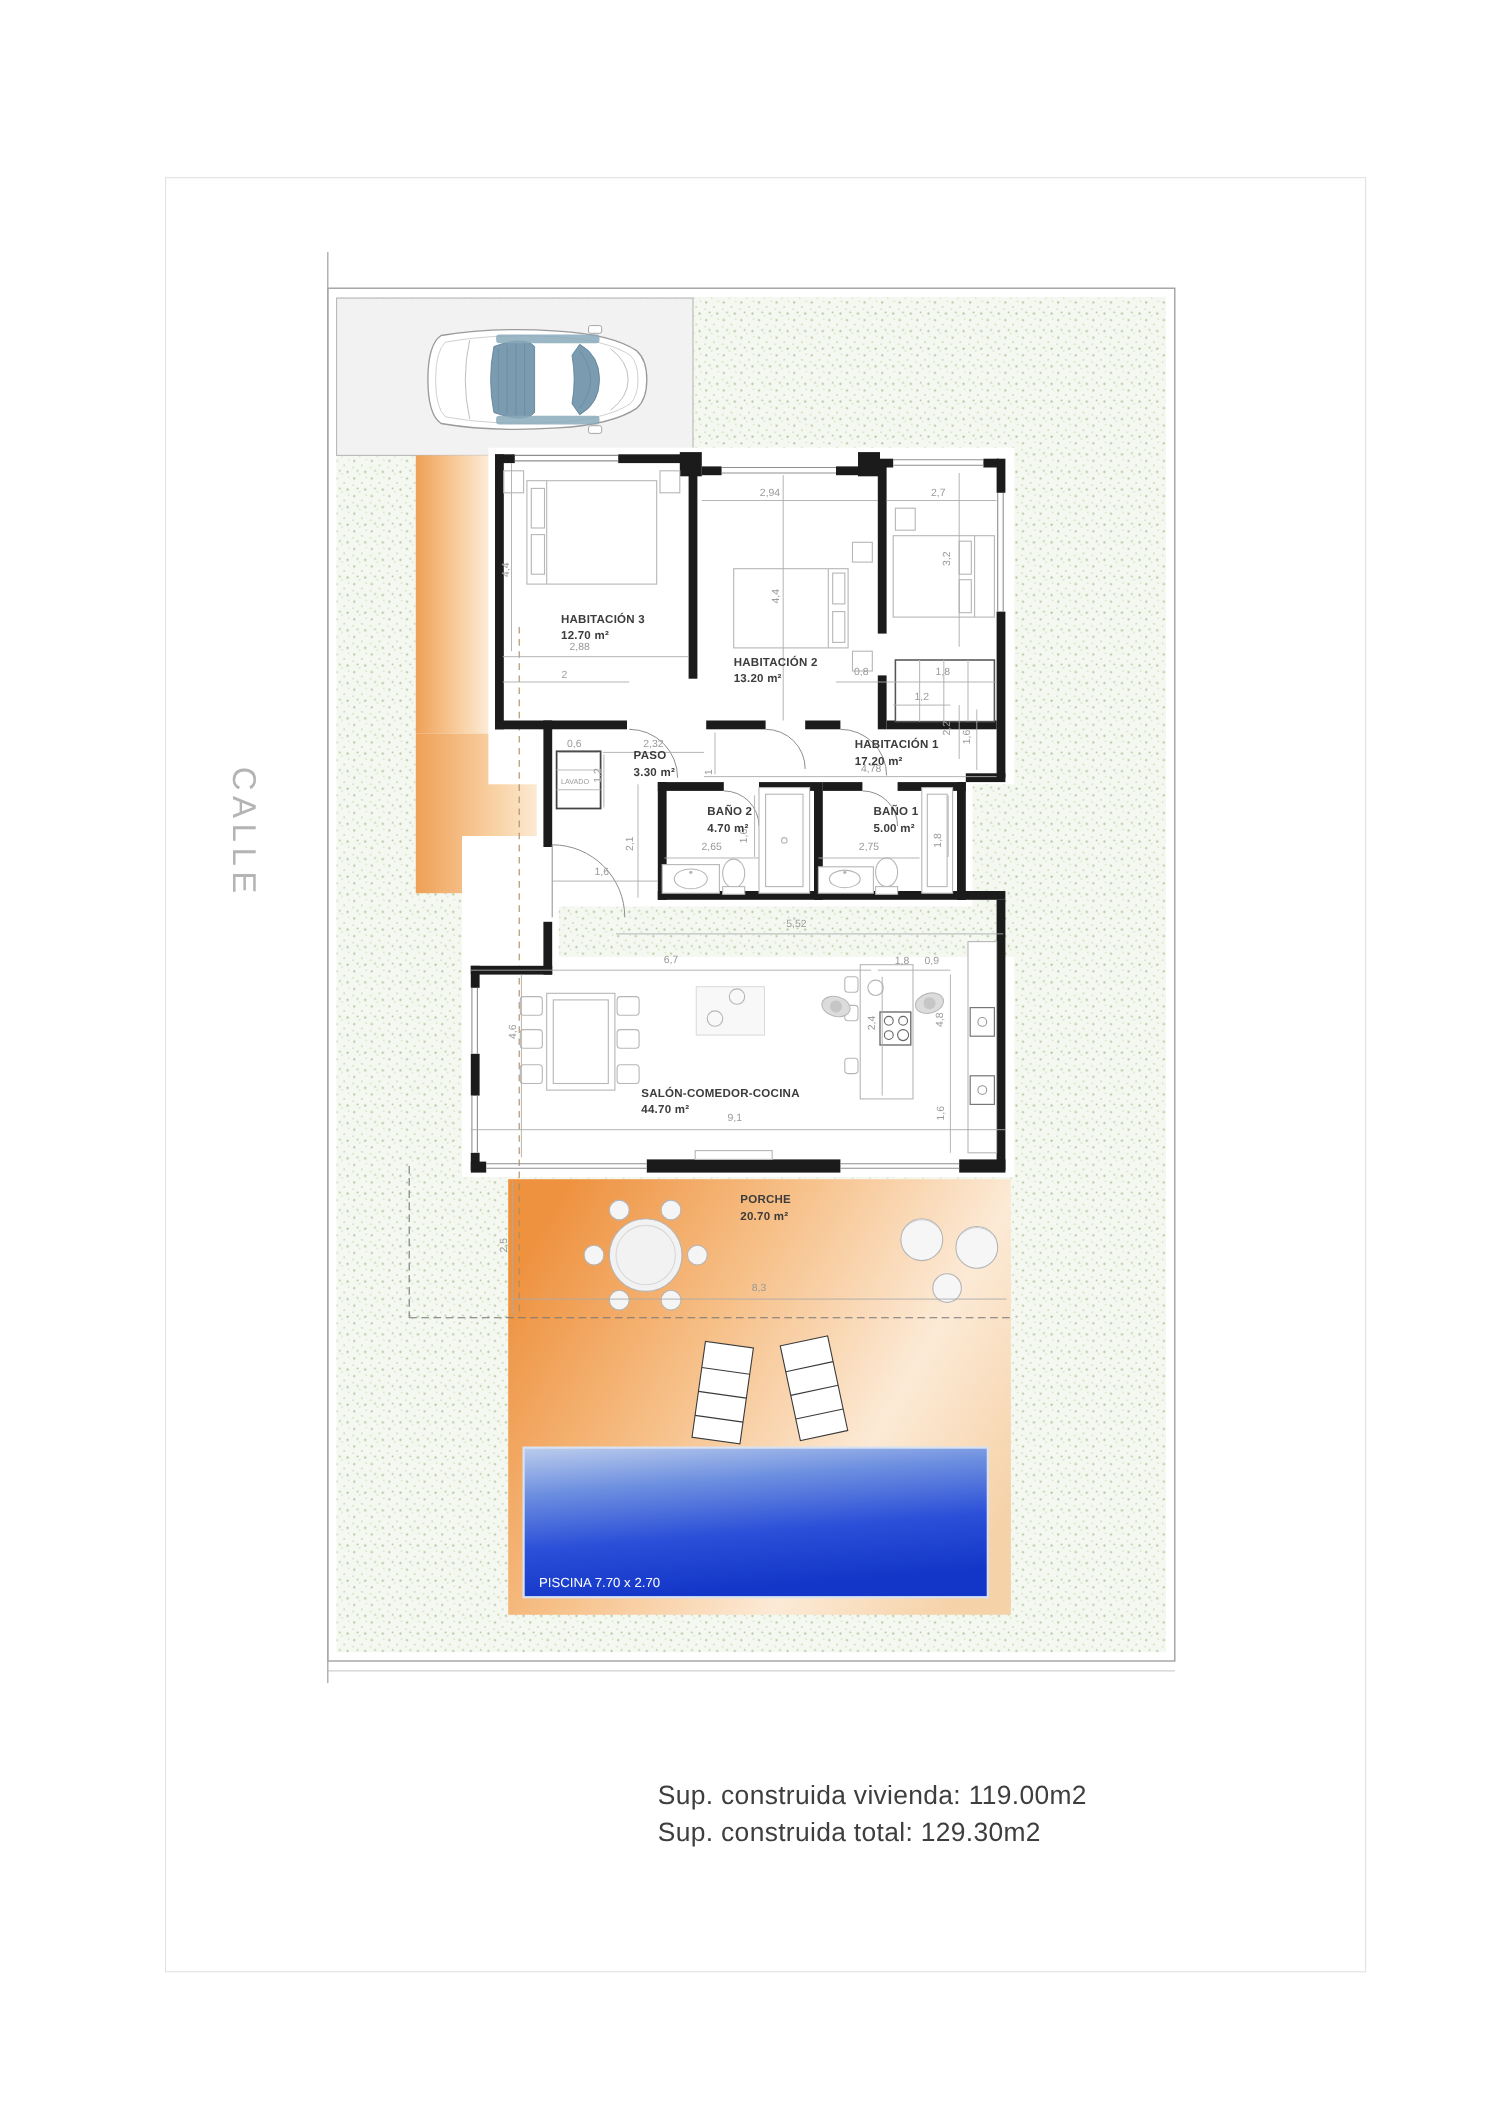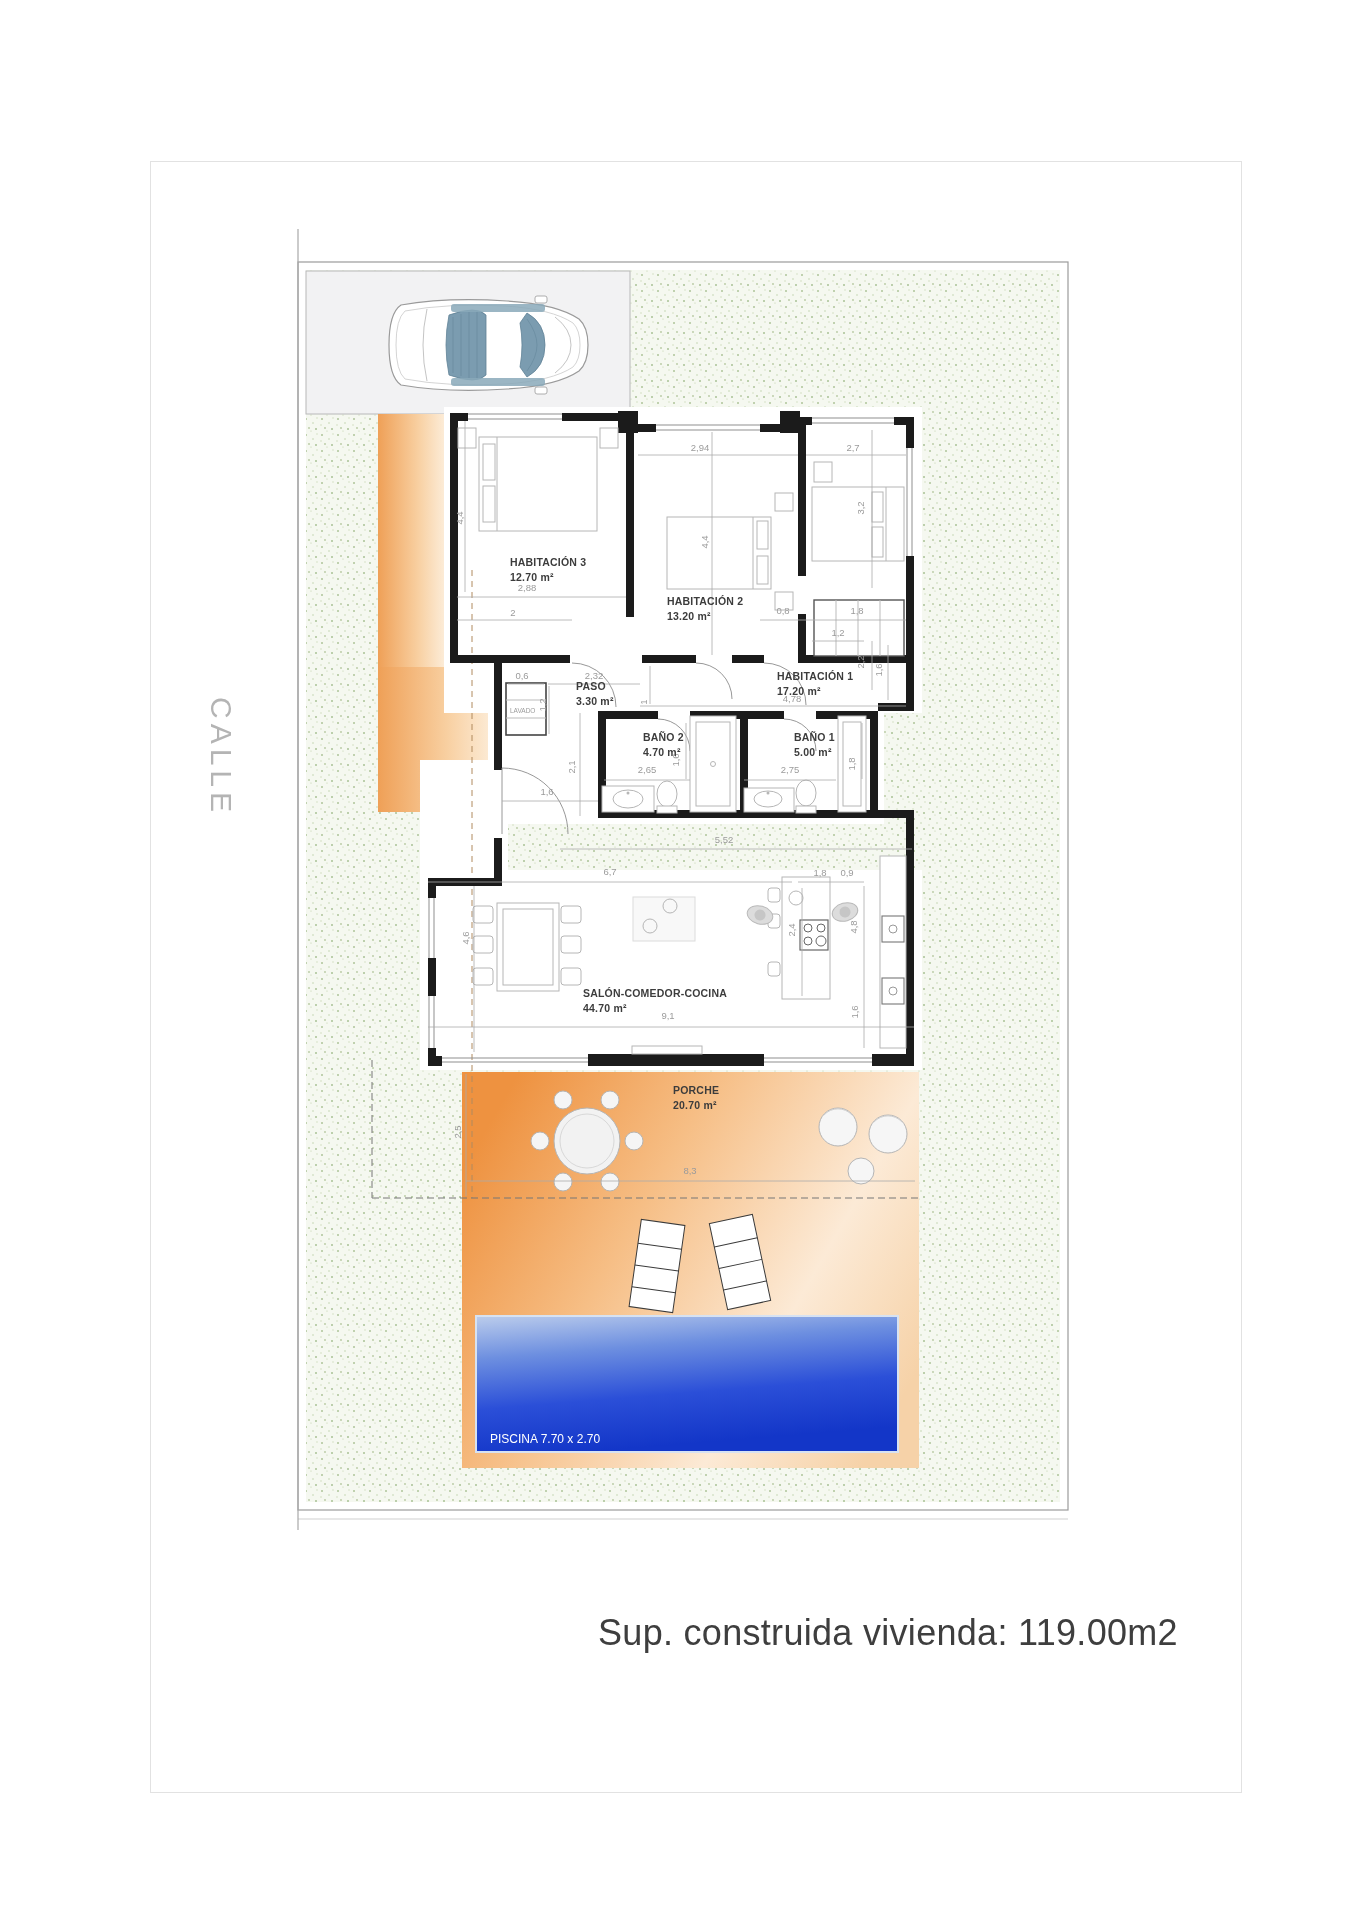--- a/index.html
+++ b/index.html
@@ -4,21 +4,21 @@
 <style>
   html,body{margin:0;padding:0;background:#ffffff;}
   .page{position:relative;width:1359px;height:1920px;background:#fff;overflow:hidden;
         font-family:"Liberation Sans",sans-serif;}
   .frame{position:absolute;left:150px;top:161px;width:1090px;height:1630px;
          border:1px solid #e2e2e2;}
   .calle{position:absolute;left:166px;top:735px;width:110px;text-align:center;
          transform:rotate(90deg);transform-origin:center;
          font-size:30px;letter-spacing:5px;color:#b4b4b4;font-weight:400;}
   .plan-svg{position:absolute;left:0;top:0;width:1359px;height:1920px;}
-  .summary{position:absolute;left:598px;top:1616px;color:#3e3e3e;font-size:36px;
+  .summary{position:absolute;left:598px;top:1616px;color:#3e3e3e;font-size:24px;
            line-height:34px;letter-spacing:0.3px;}
   text{font-family:"Liberation Sans",sans-serif;}
   .dim text{font-size:9.5px;fill:#9b9b9b;}
   .rlabel{font-size:10.5px;font-weight:700;fill:#3c3c3c;letter-spacing:0.2px;}
   .furn{stroke:#b6b6b6;fill:#ffffff;stroke-width:1;}
   .furnl{stroke:#b6b6b6;fill:none;stroke-width:1;}
 </style>
 </head>
 <body>
 
@@ -417,15 +417,16 @@
       <text class="rlabel" x="794" y="756">5.00 m²</text>
       <text class="rlabel" x="583" y="997">SALÓN-COMEDOR-COCINA</text>
       <text class="rlabel" x="583" y="1012">44.70 m²</text>
       <text class="rlabel" x="673" y="1094">PORCHE</text>
       <text class="rlabel" x="673" y="1109">20.70 m²</text>
     </g>
   </svg>
 
   <div class="summary">
     <div>Sup. construida vivienda: 119.00m2</div>
+    <div>Sup. construida total: 129.30m2</div>
   </div>
 
 </div>
 
 </body></html>

